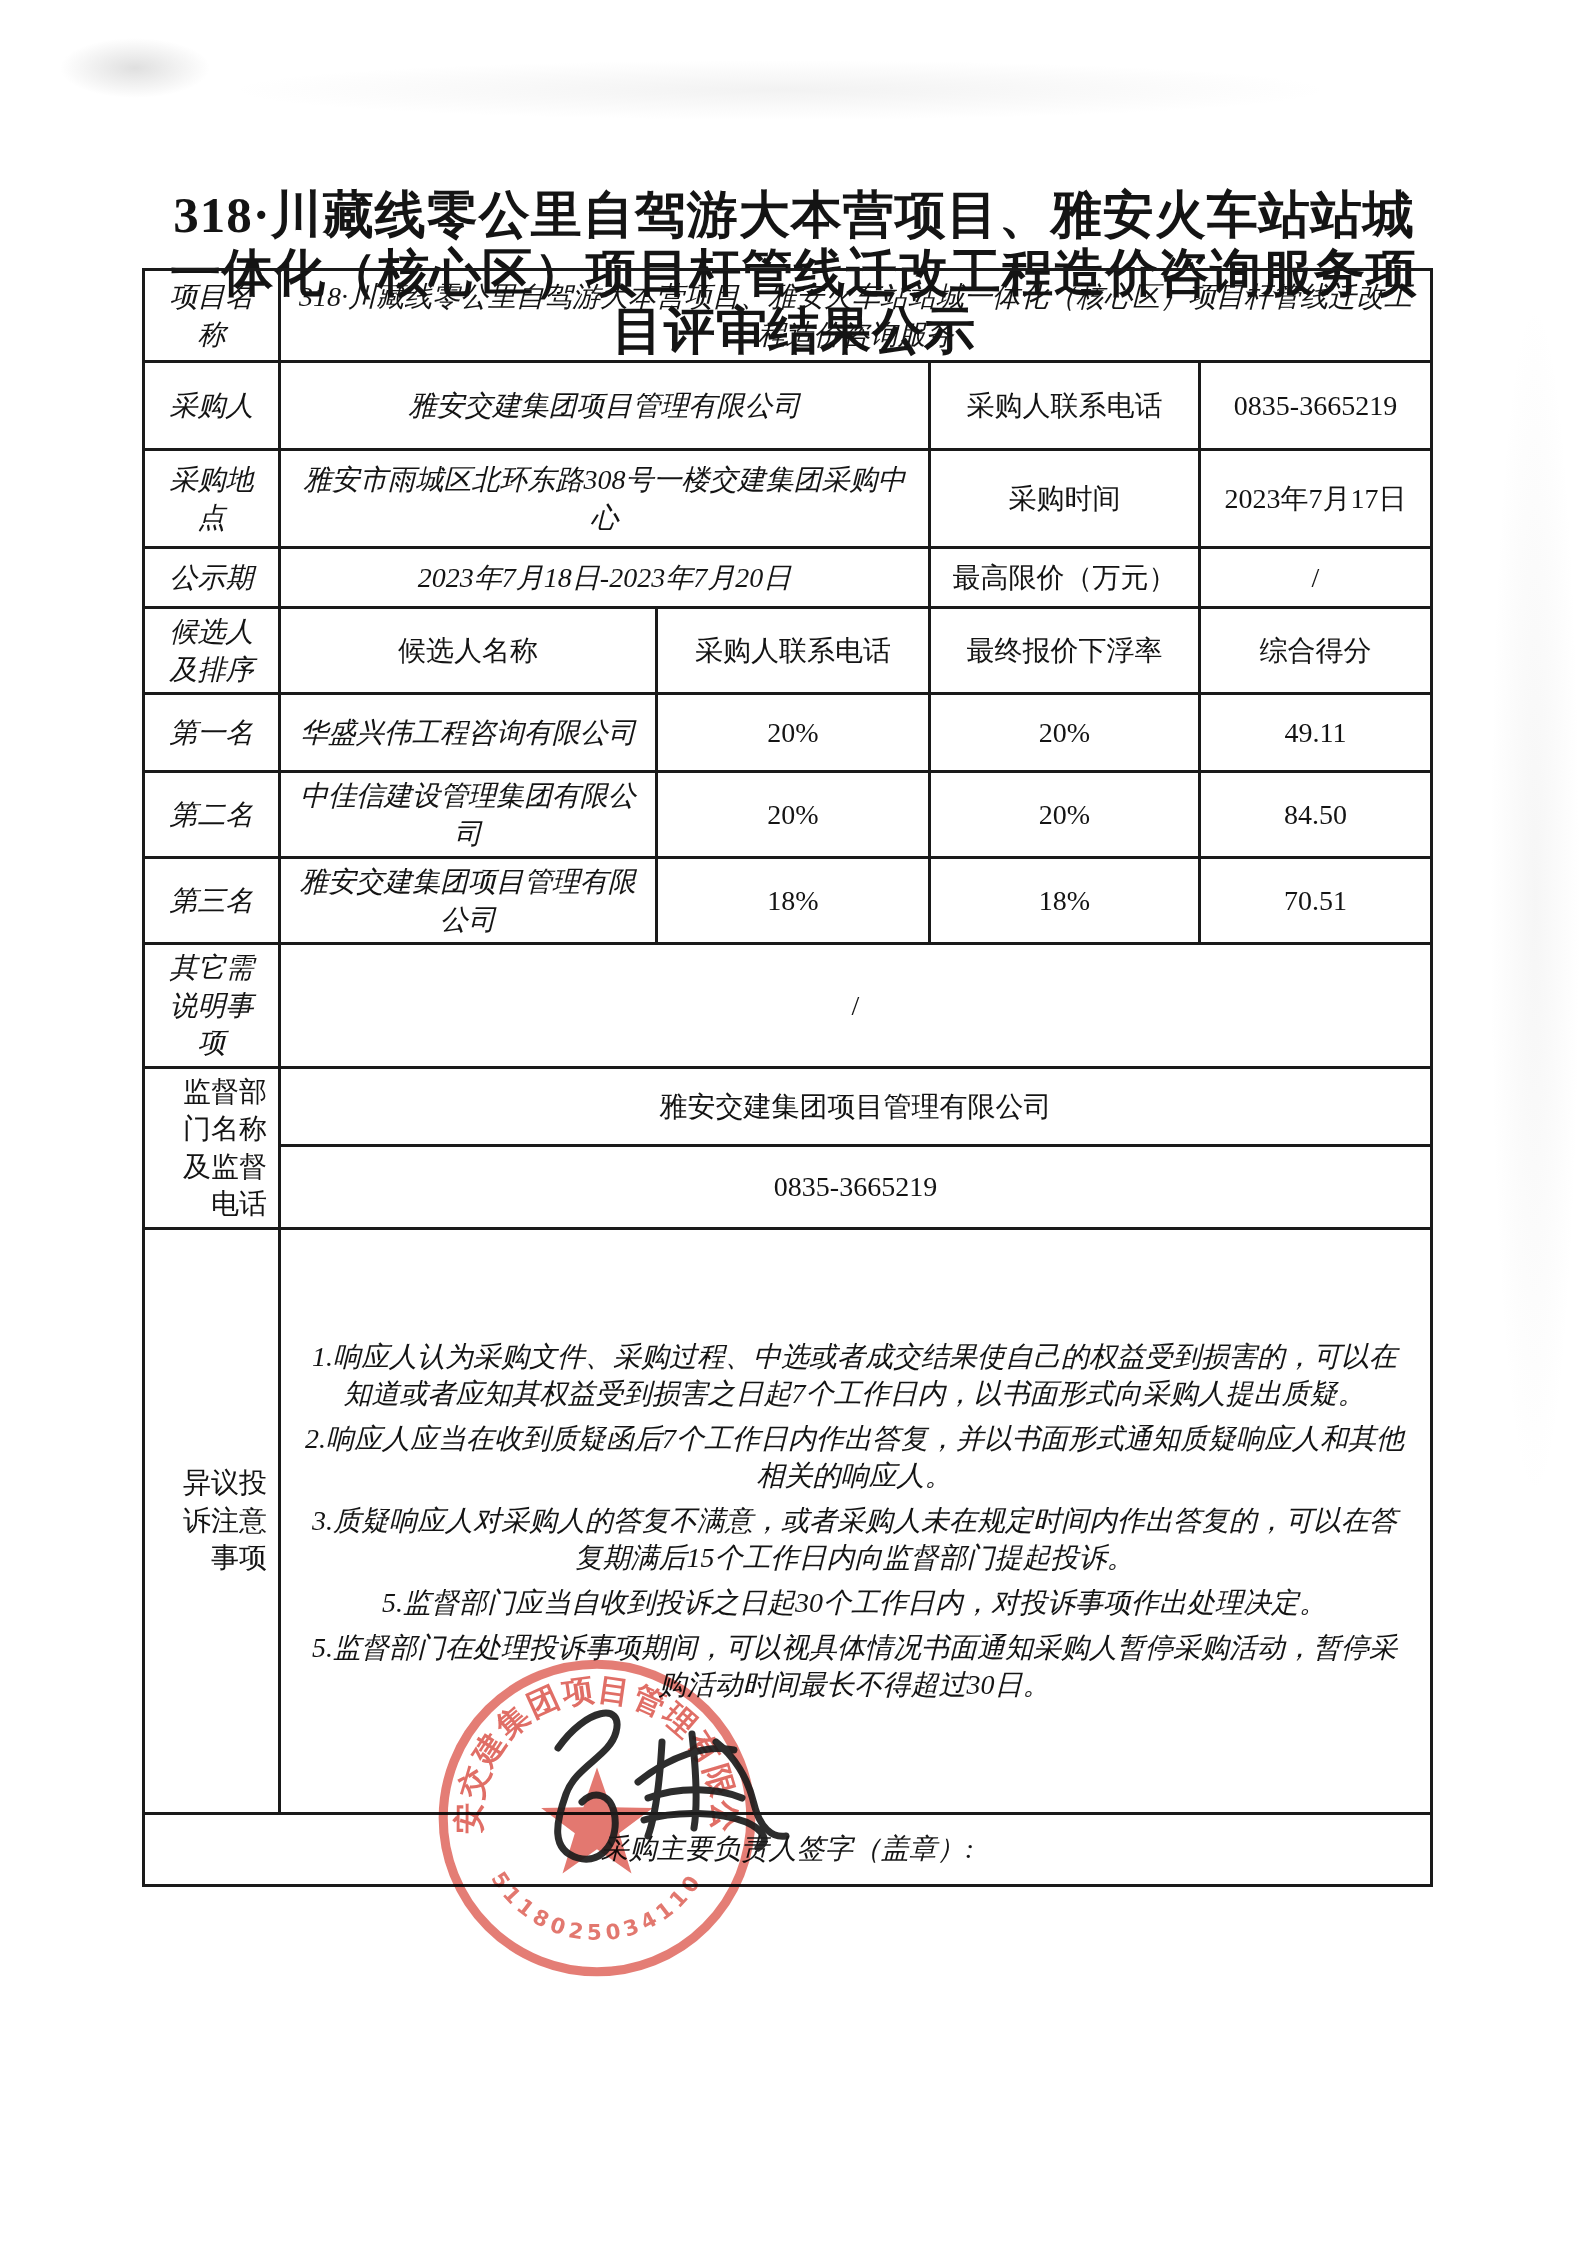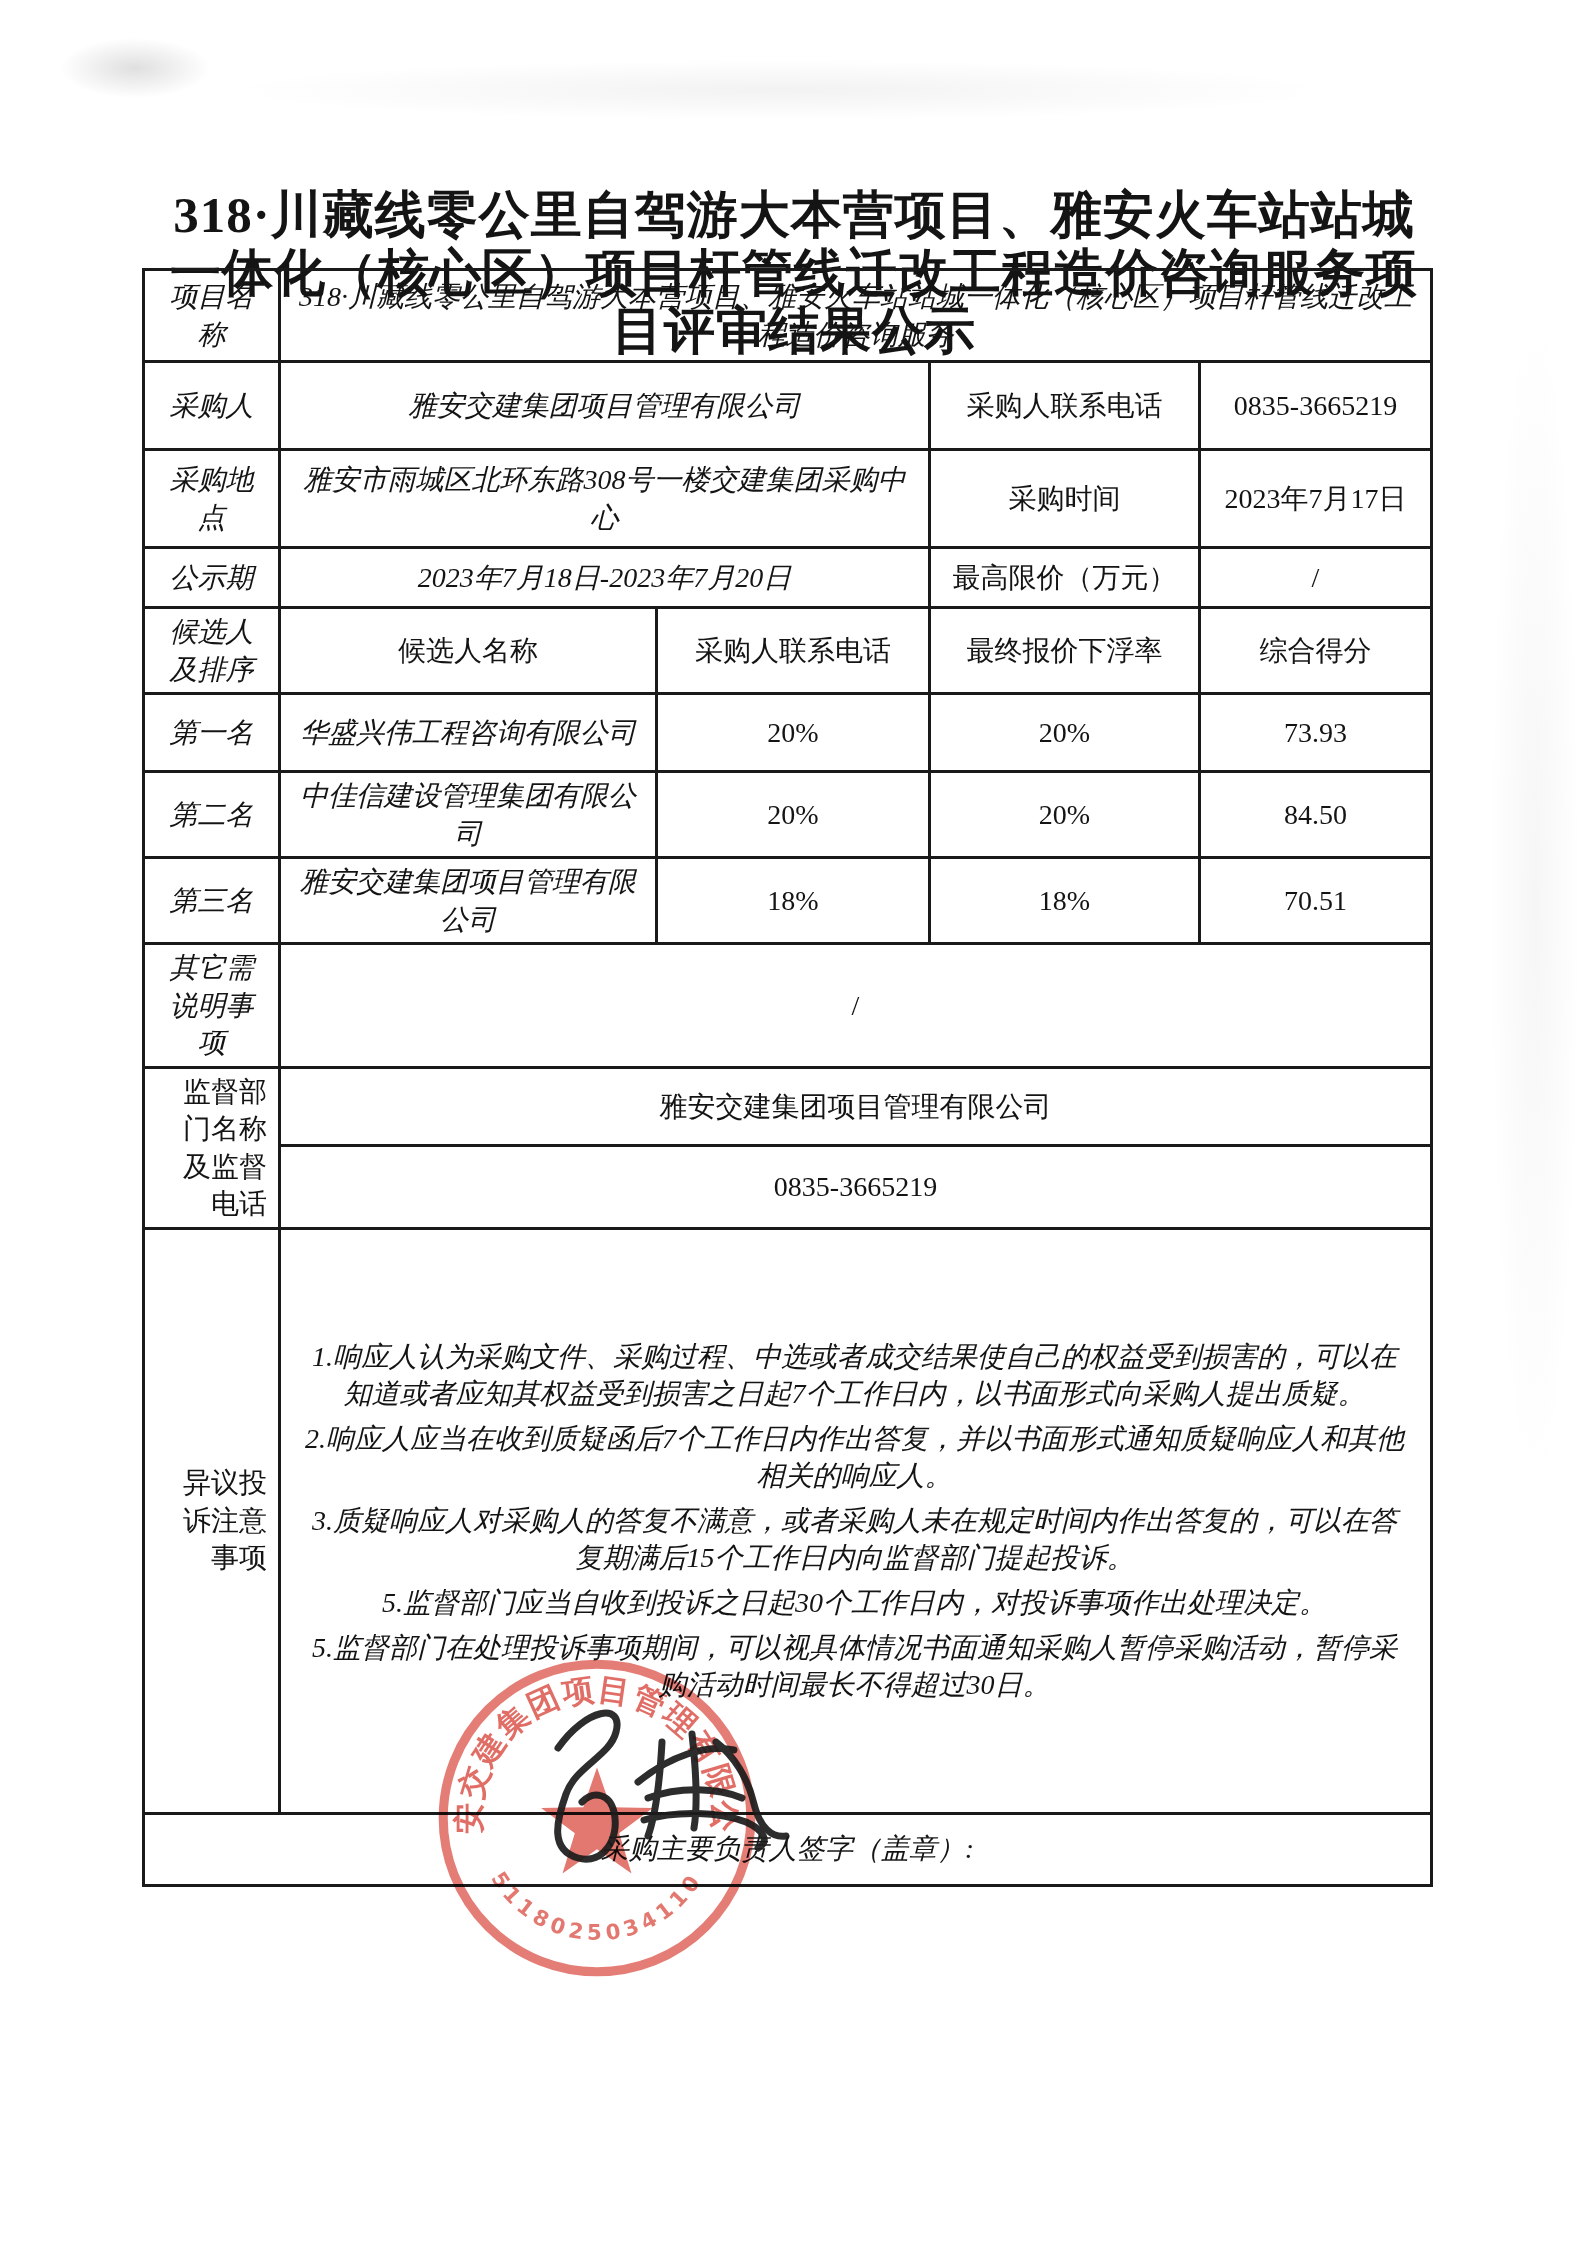--- a/index.html
+++ b/index.html
@@ -103,21 +103,21 @@
     <td class="c">候选人名称</td>
     <td class="c">采购人联系电话</td>
     <td class="c">最终报价下浮率</td>
     <td class="c">综合得分</td>
   </tr>
   <tr style="height:78px">
     <td class="lab">第一名</td>
     <td class="lab">华盛兴伟工程咨询有限公司</td>
     <td class="c">20%</td>
     <td class="c">20%</td>
-    <td class="c">73.93</td>
+    <td class="c">49.11</td>
   </tr>
   <tr style="height:80px">
     <td class="lab">第二名</td>
     <td class="lab">中佳信建设管理集团有限公司</td>
     <td class="c">20%</td>
     <td class="c">20%</td>
     <td class="c">84.50</td>
   </tr>
   <tr style="height:82px">
     <td class="lab">第三名</td>

